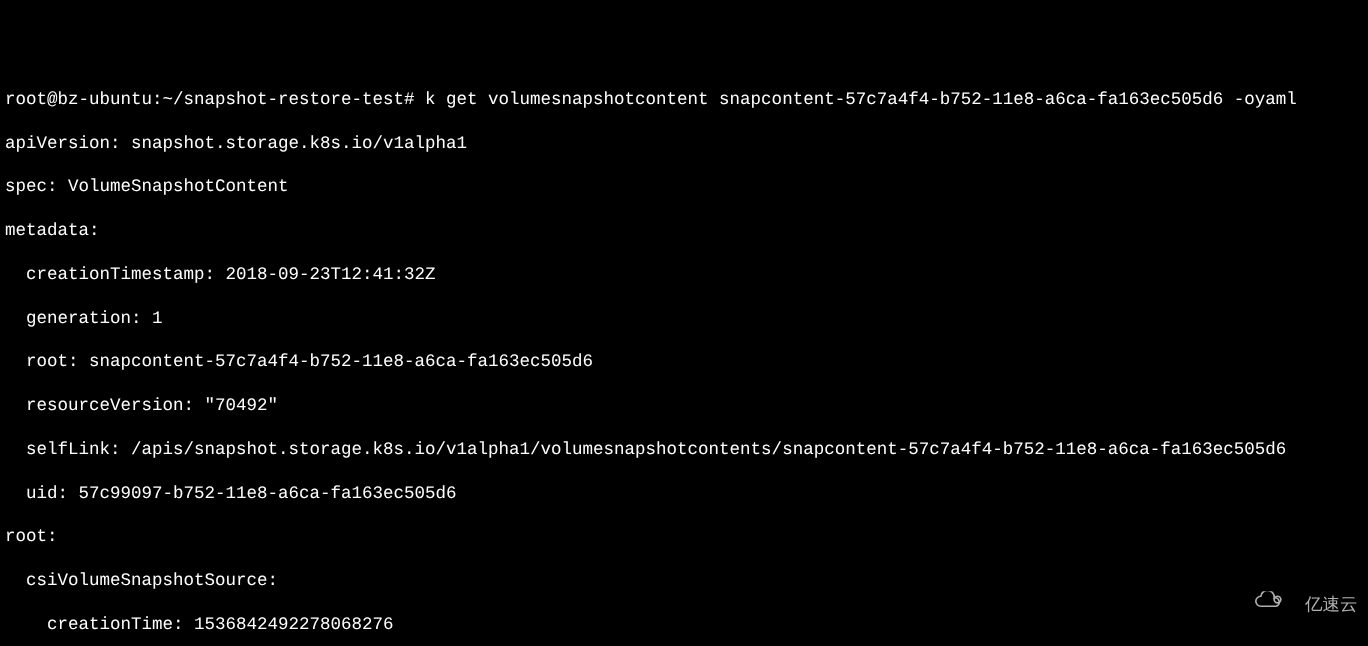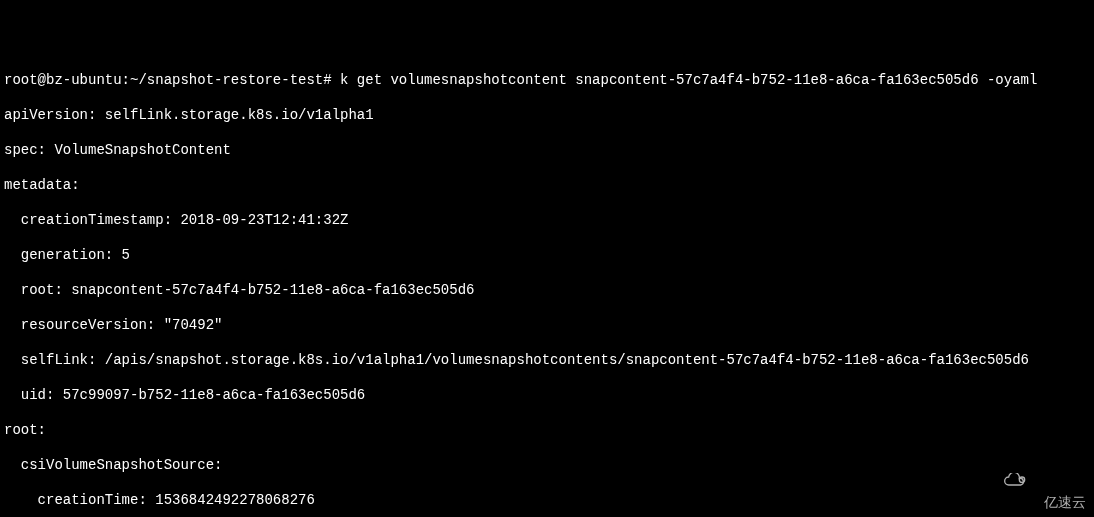--- a/index.html
+++ b/index.html
@@ -25,39 +25,39 @@
     }
     .watermark {
       position: absolute;
       right: 8px;
       bottom: 6px;
       color: #cfcfcf;
       font-family: sans-serif;
       font-size: 14px;
       opacity: 0.85;
       display: flex;
-      align-items: flex-end;
+      align-items: center;
       gap: 16px;
     }
     .watermark svg {
       width: 28px;
       height: 16px;
     }
   </style>
 </head>
 <body>
 
 
 
 <span class="line">root@bz-ubuntu:~/snapshot-restore-test# k get volumesnapshotcontent snapcontent-57c7a4f4-b752-11e8-a6ca-fa163ec505d6 -oyaml</span>
-<span class="line">apiVersion: selfLink.storage.k8s.io/v1alpha1</span>
+<span class="line">apiVersion: snapshot.storage.k8s.io/v1alpha1</span>
 <span class="line">spec: VolumeSnapshotContent</span>
 <span class="line">metadata:</span>
 <span class="line">  creationTimestamp: 2018-09-23T12:41:32Z</span>
-<span class="line">  generation: 5</span>
+<span class="line">  generation: 1</span>
 <span class="line">  root: snapcontent-57c7a4f4-b752-11e8-a6ca-fa163ec505d6</span>
 <span class="line">  resourceVersion: "70492"</span>
 <span class="line">  selfLink: /apis/snapshot.storage.k8s.io/v1alpha1/volumesnapshotcontents/snapcontent-57c7a4f4-b752-11e8-a6ca-fa163ec505d6</span>
 <span class="line">  uid: 57c99097-b752-11e8-a6ca-fa163ec505d6</span>
 <span class="line">root:</span>
 <span class="line">  csiVolumeSnapshotSource:</span>
 <span class="line">    creationTime: 1536842492278068276</span>
 
 
 

